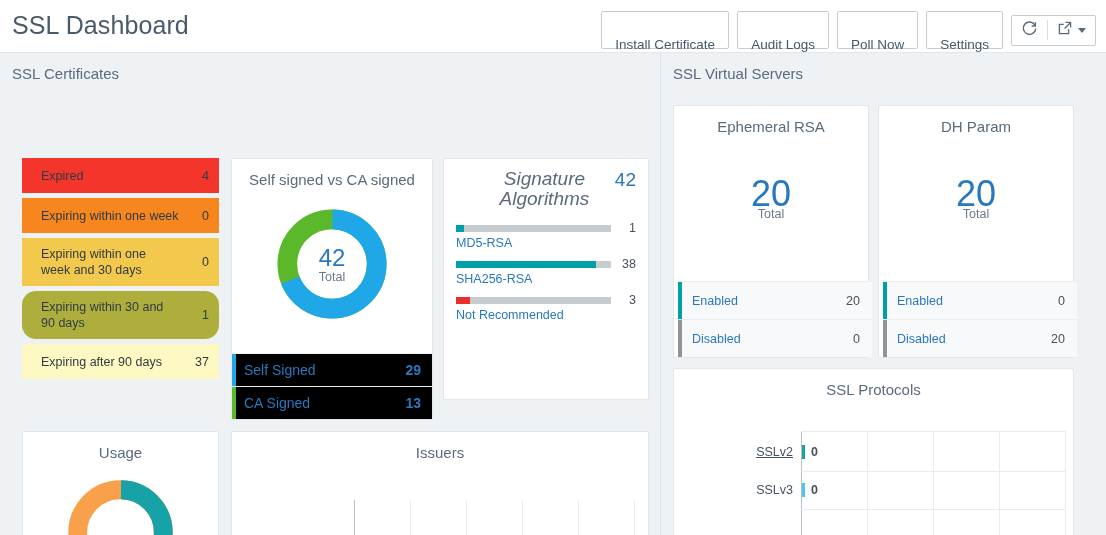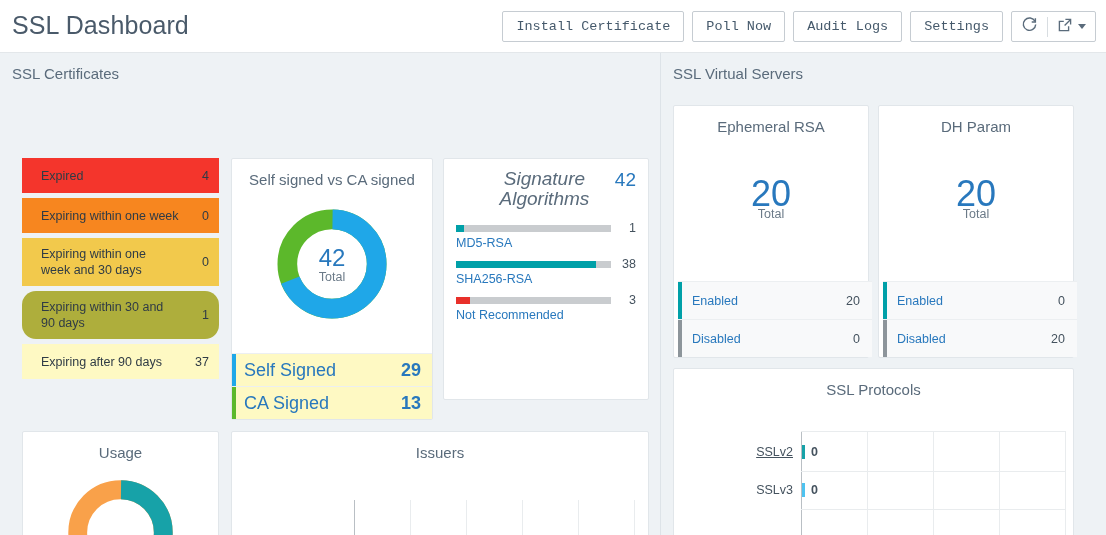--- a/index.html
+++ b/index.html
@@ -18,24 +18,24 @@
   }
   .page-title {
     position: absolute; left: 12px; top: 11px;
     font-size: 25px; font-weight: 400; color: #4a5a6a; letter-spacing: .1px;
   }
   .toolbar {
     position: absolute; right: 10px; top: 11px;
     display: flex; align-items: center; gap: 8px;
   }
   .tb-btn {
-    height: 31px; padding: 0 13px; background: #fff;
+    height: 31px; padding: 18px 13px; background: #fff;
     border: 1px solid #c6ccd2; border-radius: 2px;
     font-size: 13.5px; color: #45596b; line-height: 29px;
-    font-family: Liberation Mono, monospace; cursor: pointer;
+    font-family: Liberation Sans, sans-serif; cursor: pointer;
     white-space: nowrap;
   }
   .tb-group {
     height: 31px; display: flex; align-items: center;
     border: 1px solid #c6ccd2; border-radius: 2px; background: #fff;
   }
   .tb-icon-btn {
     height: 29px; display: flex; align-items: center; justify-content: center;
     padding: 0 9px; cursor: pointer; background: transparent; border: none;
   }
@@ -87,22 +87,22 @@
     position: absolute; left: 0; right: 0; top: 50%;
     transform: translateY(-50%); text-align: center;
   }
   .donut-num { font-size: 24px; color: #2878bd; line-height: 25px; }
   .donut-tot { font-size: 12.5px; color: #6b7a88; }
 
   
   .legend-row {
     position: relative; height: 33px; display: flex; align-items: center;
     justify-content: space-between; padding: 0 11px 0 12px;
-    font-size: 18px; color: #2878bd; cursor: pointer;
-    border-top: 1px solid #eceff1; background: #fef9c3;
+    font-size: 14px; color: #2878bd; cursor: pointer;
+    border-top: 1px solid #eceff1; background: #000000;
   }
   .legend-row .v { font-weight: bold; color: #2878bd; }
   .legend-bar { position: absolute; left: 0; top: 0; width: 4px; height: 100%; }
 
   
   .sig-head {
     display: flex; align-items: flex-start; justify-content: space-between;
     padding: 10px 12px 0 12px;
   }
   .sig-title { flex: 1; text-align: center; font-size: 19px; color: #5a6b7b; line-height: 20px; padding-left: 18px; font-style: italic;}
@@ -145,22 +145,22 @@
 </style>
 </head>
 <body>
 
 <div class="app">
 
   <div class="topbar">
     <div class="page-title">SSL Dashboard</div>
     <div class="toolbar">
       <button class="tb-btn">Install Certificate</button>
+      <button class="tb-btn">Audit Logs</button>
       <button class="tb-btn">Poll Now</button>
-      <button class="tb-btn">Audit Logs</button>
       <button class="tb-btn">Settings</button>
       <div class="tb-group">
         <div class="tb-icon-btn">
           <span>
             <svg width="17" height="17" viewBox="0 0 20 20">
               <path d="M16.5 6.2A7.3 7.3 0 1 0 17.3 10" fill="none" stroke="#5a6b7b" stroke-width="1.7"></path>
               <path d="M16.9 2.6 L16.9 7.0 L12.6 7.0" fill="none" stroke="#5a6b7b" stroke-width="1.7"></path>
             </svg>
           </span>
         </div>

